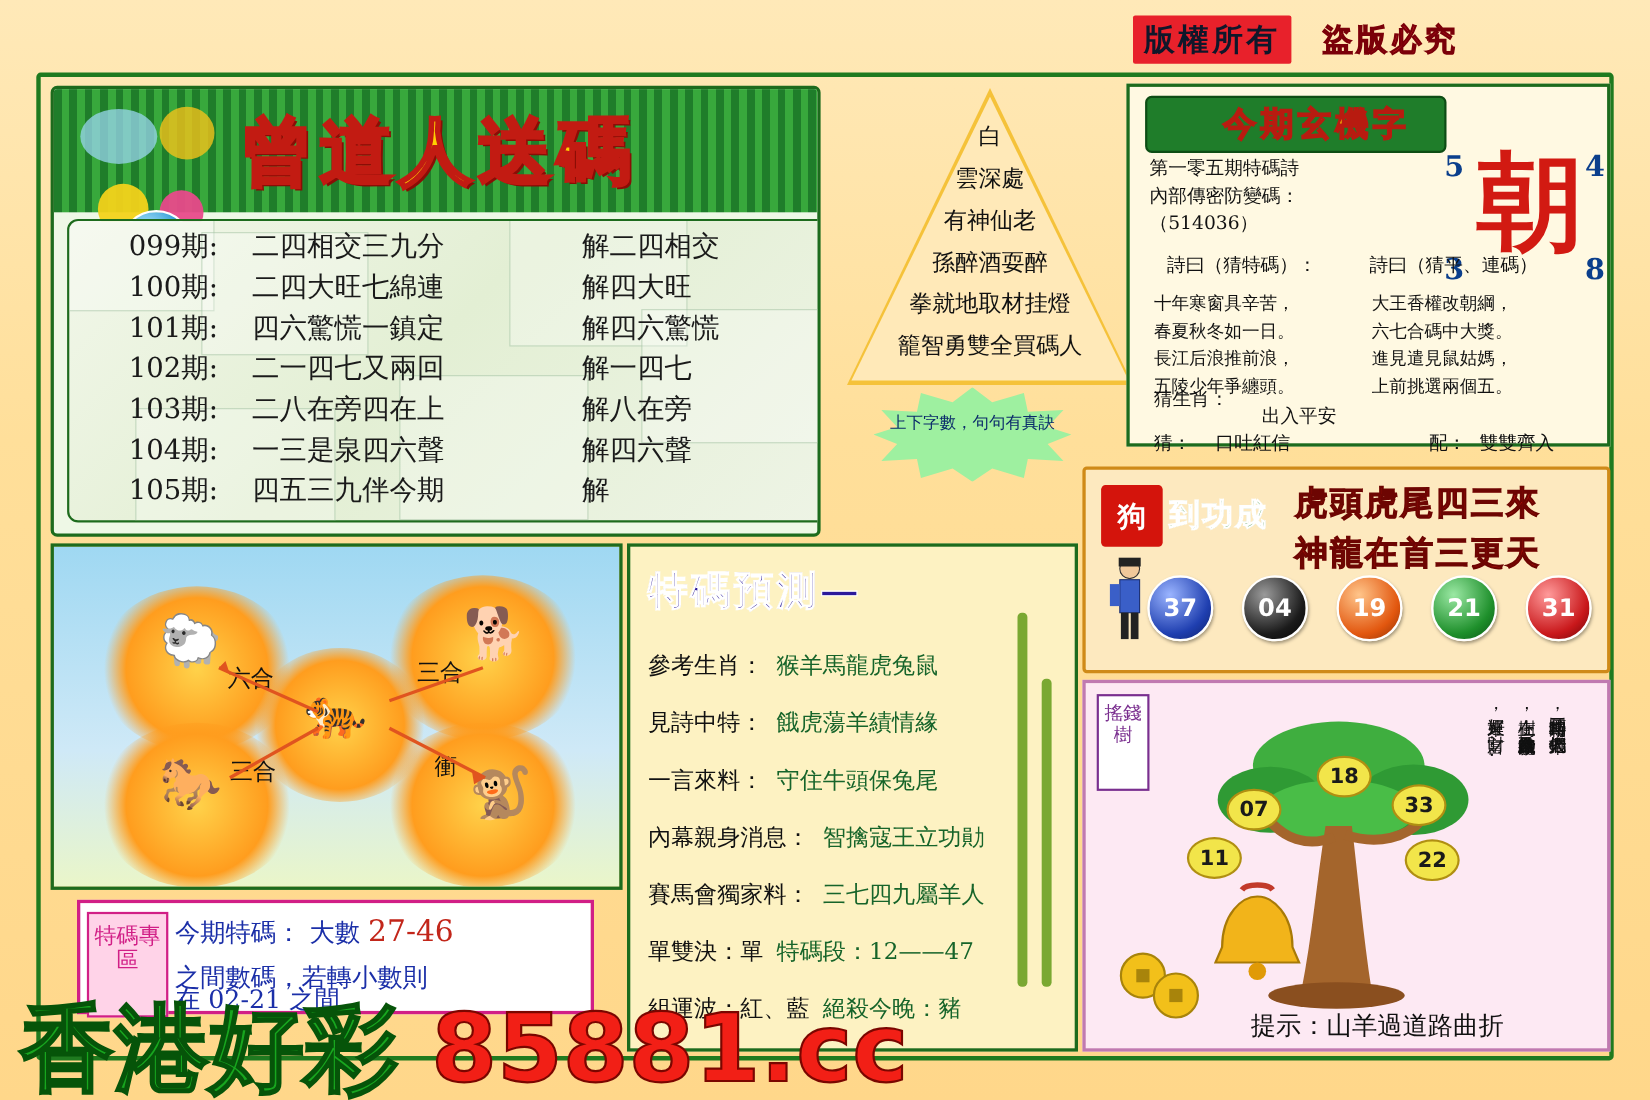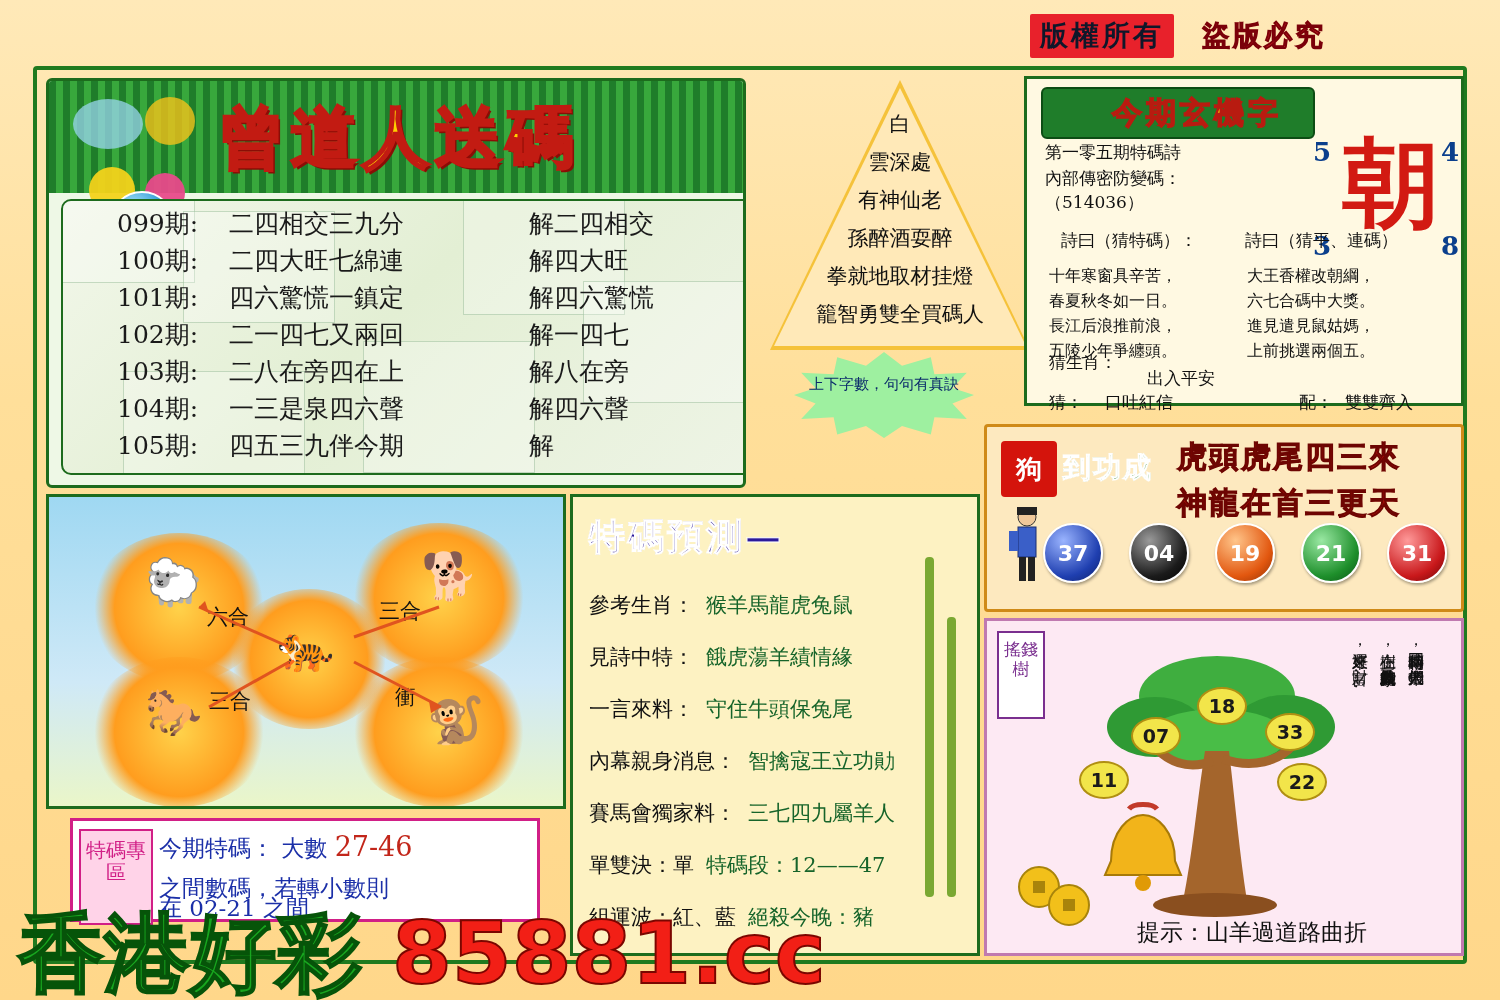--- a/index.html
+++ b/index.html
@@ -264,21 +264,21 @@
     <ellipse cx="120" cy="96" rx="70" ry="28" fill="#49bd47"></ellipse>
     <path d="M108 110 C100 160 96 210 86 260 L150 260 C142 208 138 160 132 110 Z" fill="#a4652c"></path>
     <path d="M116 120 C90 130 70 120 56 104" stroke="#a4652c" stroke-width="9" fill="none"></path>
     <path d="M126 118 C156 128 182 120 196 104" stroke="#a4652c" stroke-width="9" fill="none"></path>
     <ellipse cx="118" cy="264" rx="62" ry="12" fill="#8a4f1f"></ellipse>
   </svg>
 
   <div class="treeNum" style="left:210px;top:66px;">
       <span>18</span>
     </div>
-  <div class="treeNum" style="left:144px;top:96px;">
+  <div class="treeNum" style="left:128px;top:96px;">
       <span>07</span>
     </div>
   <div class="treeNum" style="left:278px;top:92px;">
       <span>33</span>
     </div>
   <div class="treeNum" style="left:92px;top:140px;">
       <span>11</span>
     </div>
   <div class="treeNum" style="left:290px;top:142px;">
       <span>22</span>

